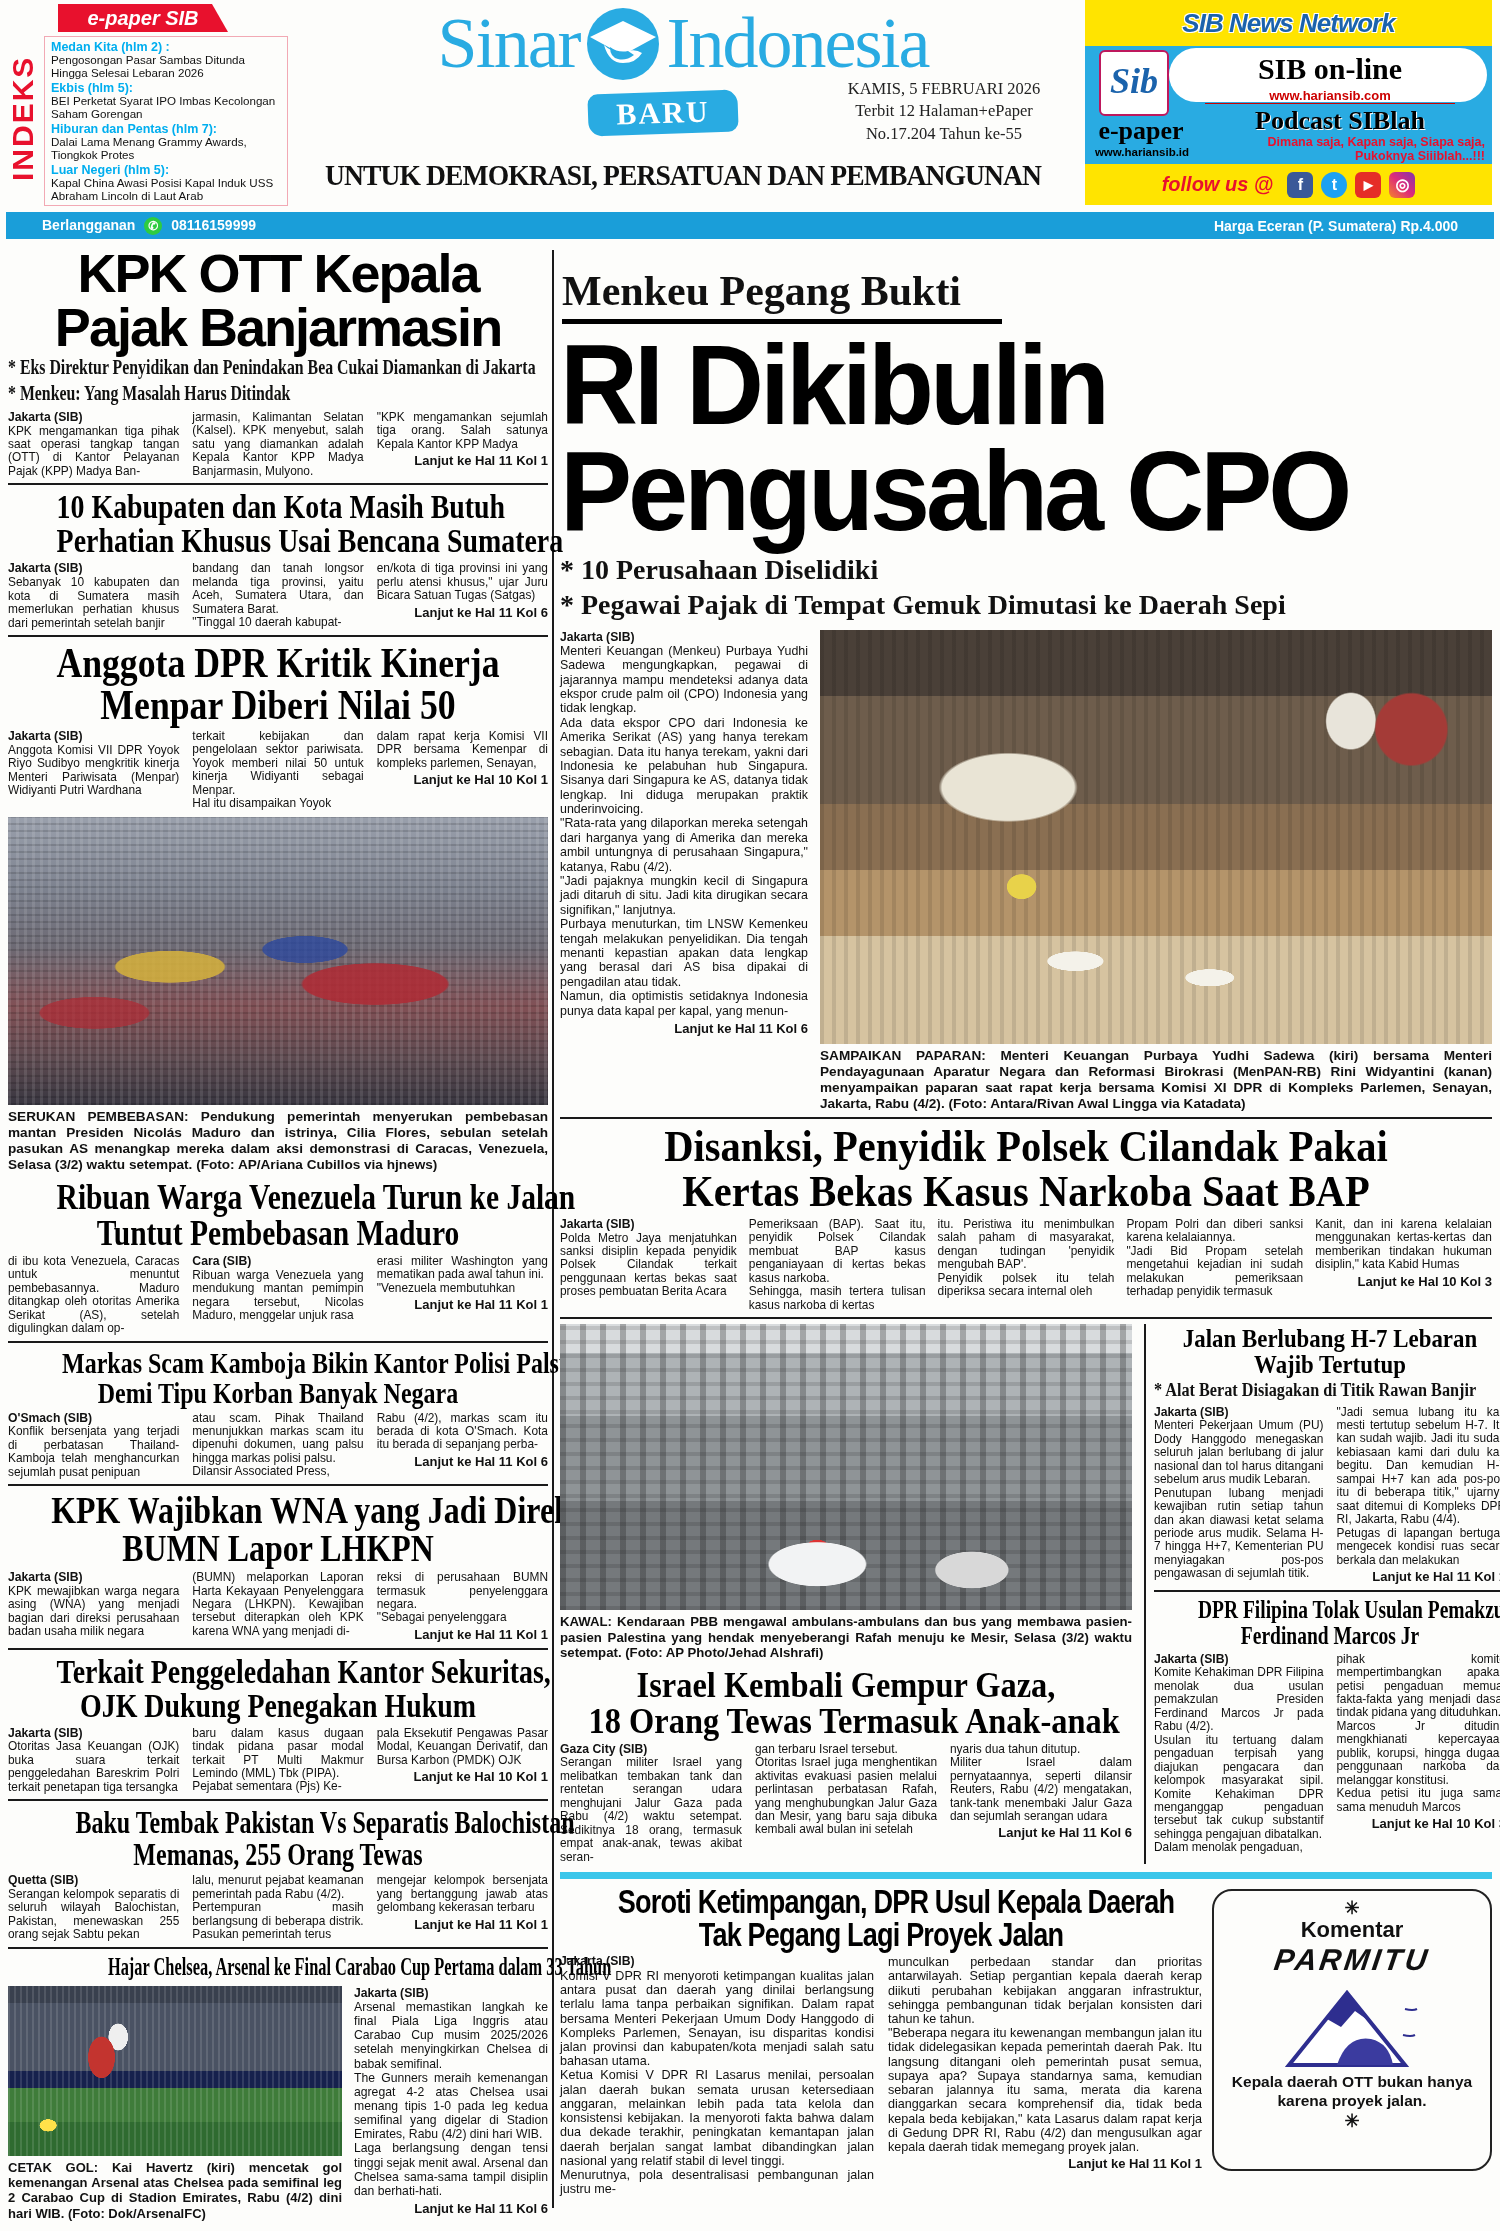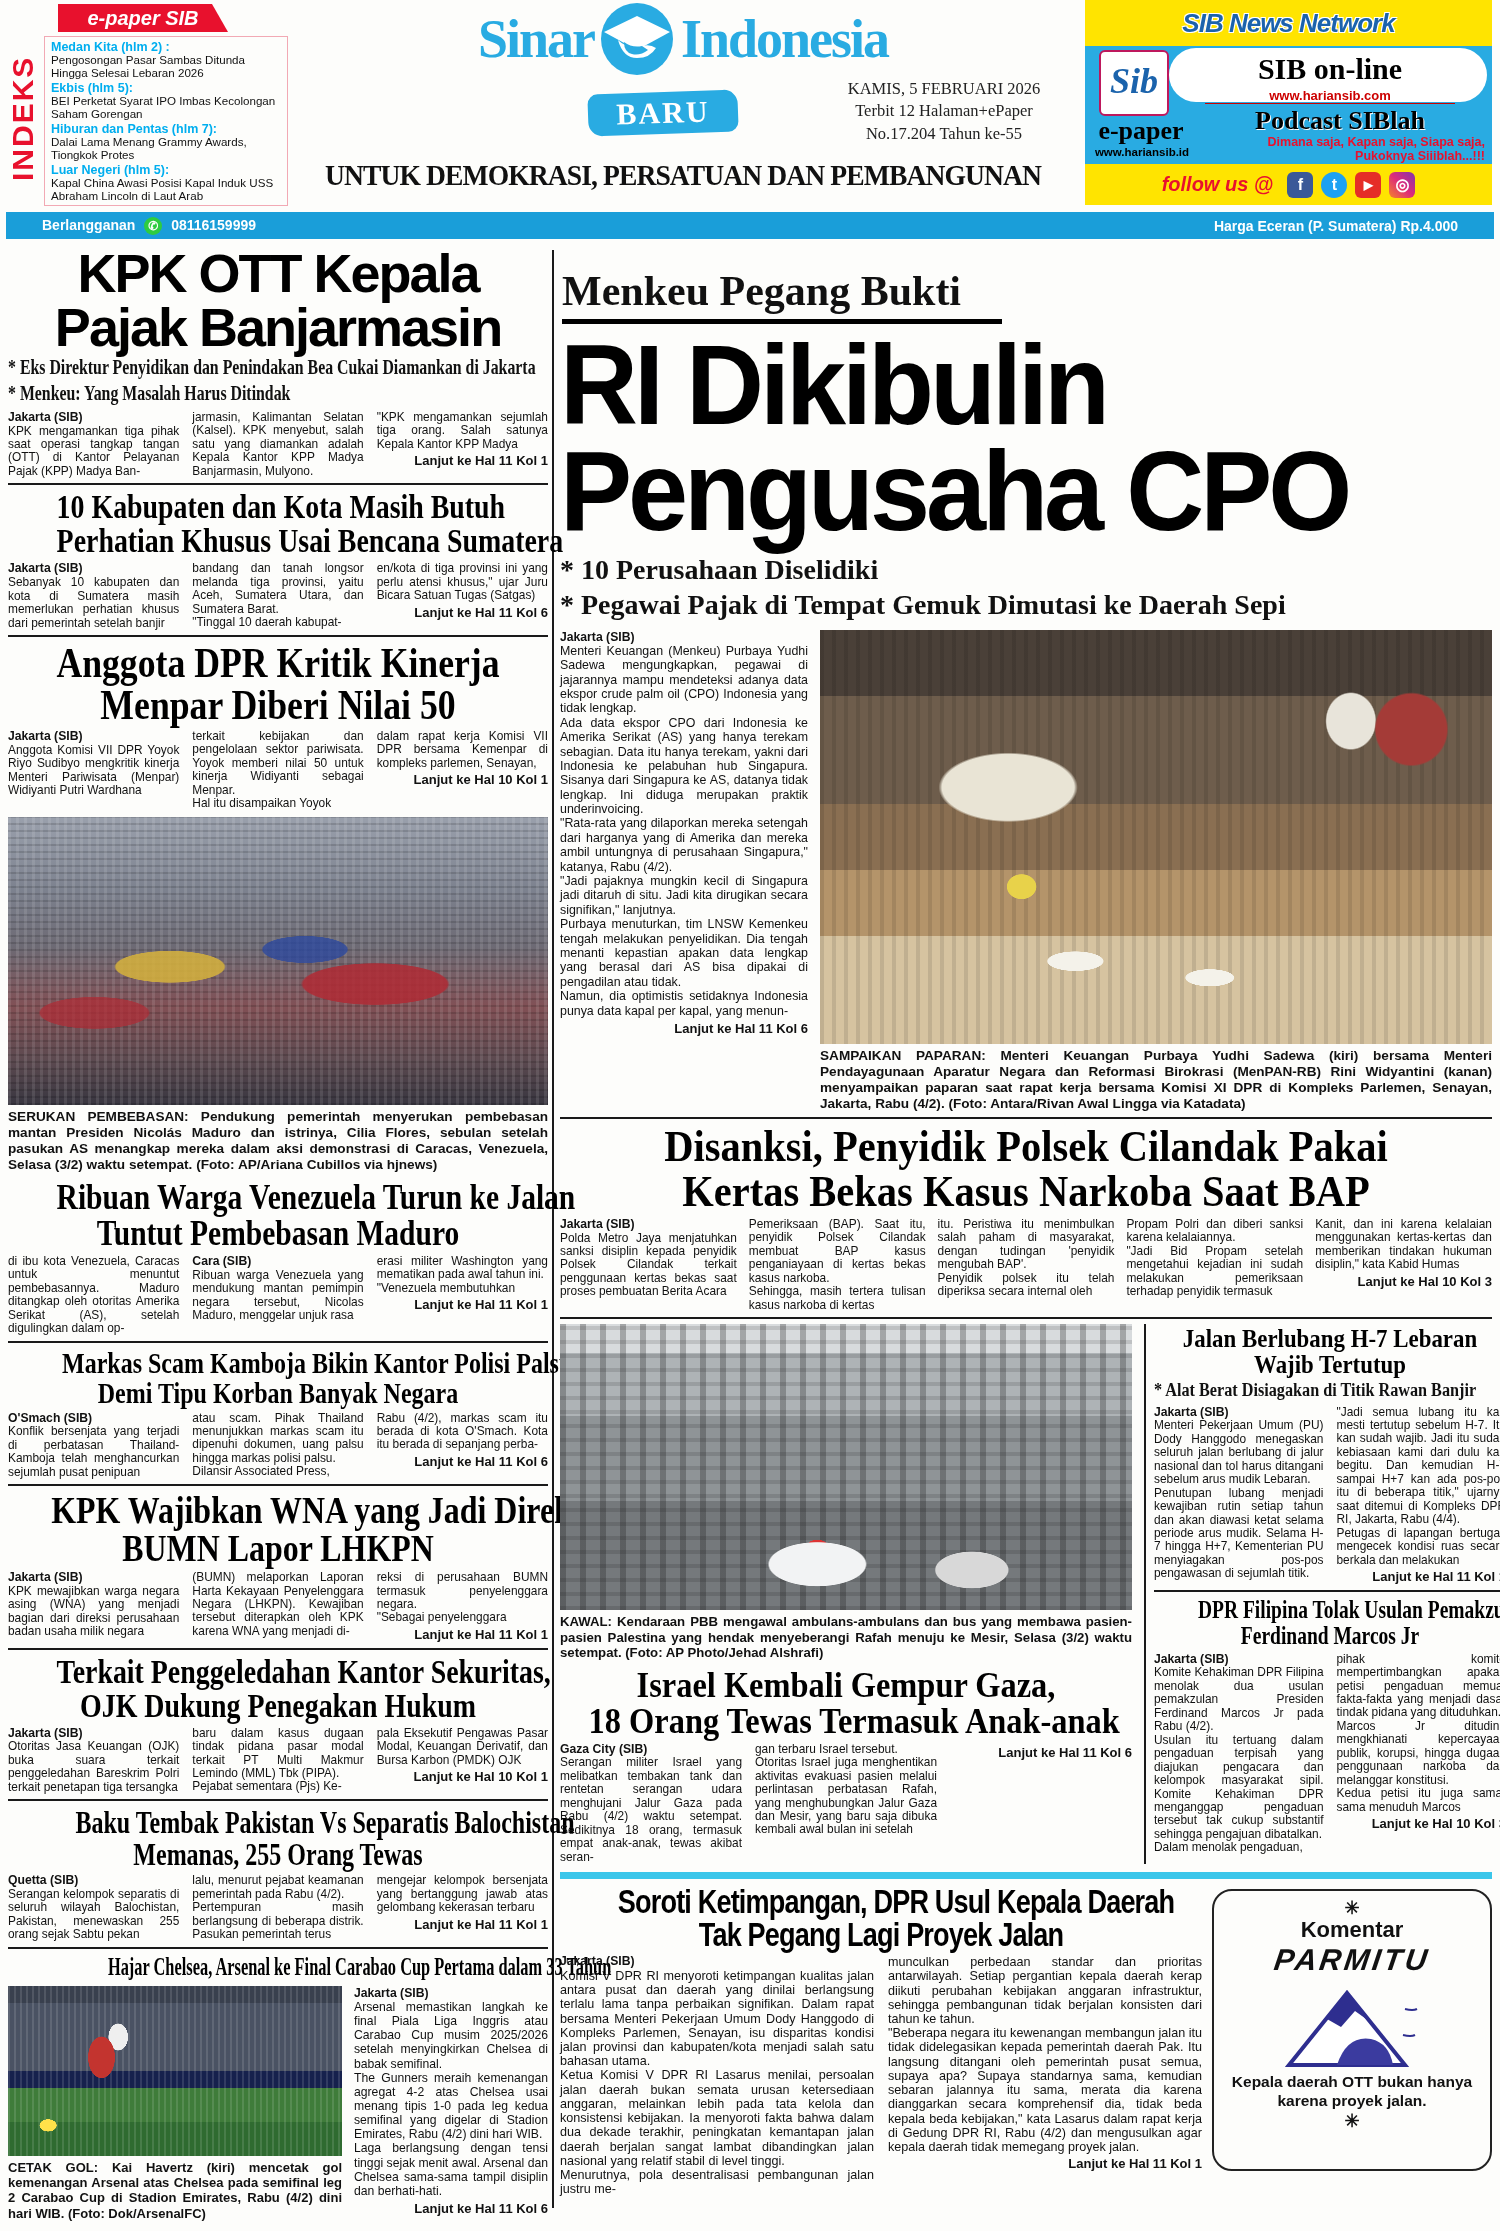--- a/index.html
+++ b/index.html
@@ -13,21 +13,21 @@
             transform:rotate(180deg);text-align:center;font-family:"Liberation Sans",sans-serif;}
   .epaper-tab{position:absolute;left:52px;top:2px;width:170px;height:28px;background:#e8112d;color:#fff;
             font-weight:bold;font-size:20px;line-height:28px;text-align:center;font-style:italic;
             clip-path:polygon(0 0,calc(100% - 16px) 0,100% 100%,0 100%);}
   .idx-box{position:absolute;left:38px;top:34px;width:244px;height:170px;border:1px solid #f2a9b4;
            padding:3px 6px;box-sizing:border-box;overflow:hidden;}
   .idx-label{color:#00aeef;font-weight:bold;font-size:12.5px;line-height:1.15;}
   .idx-text{color:#111;font-size:11.6px;line-height:1.1;margin-bottom:1px;}
   .mast{position:absolute;left:288px;top:0;width:790px;height:210px;}
   .logo-row{position:absolute;left:10px;top:2px;width:770px;text-align:center;white-space:nowrap;}
-  .logo-word{font-family:"Liberation Serif",serif;font-weight:bold;font-size:54px;color:#29abe2;
+  .logo-word{font-family:"Liberation Serif",serif;font-weight:normal;font-size:72px;color:#29abe2;
              letter-spacing:-2px;vertical-align:middle;text-align:right;}
   .globe{display:inline-block;width:74px;height:74px;vertical-align:middle;margin:0 2px;}
   .baru{position:absolute;left:300px;top:92px;width:150px;height:42px;background:#29abe2;color:#fff;
         font-family:"Liberation Serif",serif;font-weight:bold;font-size:30px;text-align:center;
         line-height:42px;border-radius:10px 14px 10px 14px;transform:rotate(-2deg);letter-spacing:2px;}
   .dateblk{position:absolute;right:4px;top:78px;width:260px;text-align:center;
            font-family:"Liberation Serif",serif;font-size:16.5px;line-height:1.35;color:#222;}
   .tagline{position:absolute;left:0;top:158px;width:790px;text-align:center;
            font-family:"Liberation Serif",serif;font-weight:bold;font-size:30px;letter-spacing:-1px;
            transform:scaleX(.92);transform-origin:50% 0;}
@@ -523,20 +523,22 @@
           <div class="bd">
             <div class="bc">
               <span class="dl">Gaza City (SIB)</span>
               <span class="bt">Serangan militer Israel yang melibatkan tembakan tank dan rentetan serangan udara menghujani Jalur Gaza pada Rabu (4/2) waktu setempat. Sedikitnya 18 orang, termasuk empat anak-anak, tewas akibat seran-</span>
             </div>
             <div class="bc">
               <span class="bt">gan terbaru Israel tersebut.
 Otoritas Israel juga menghentikan aktivitas evakuasi pasien melalui perlintasan perbatasan Rafah, yang menghubungkan Jalur Gaza dan Mesir, yang baru saja dibuka kembali awal bulan ini setelah</span>
             </div>
             <div class="bc">
+              <span class="bt">nyaris dua tahun ditutup.
+Militer Israel dalam pernyataannya, seperti dilansir Reuters, Rabu (4/2) mengatakan, tank-tank menembaki Jalur Gaza dan sejumlah serangan udara</span>
               <div class="cont">Lanjut ke Hal 11 Kol 6</div>
             </div>
           </div>
         </div>
       </div>
 
       <div class="lowright">
         <div>
           <div class="hl sx88" style="font-size:26px">
             <span class="ln">Jalan Berlubang H-7 Lebaran</span>

